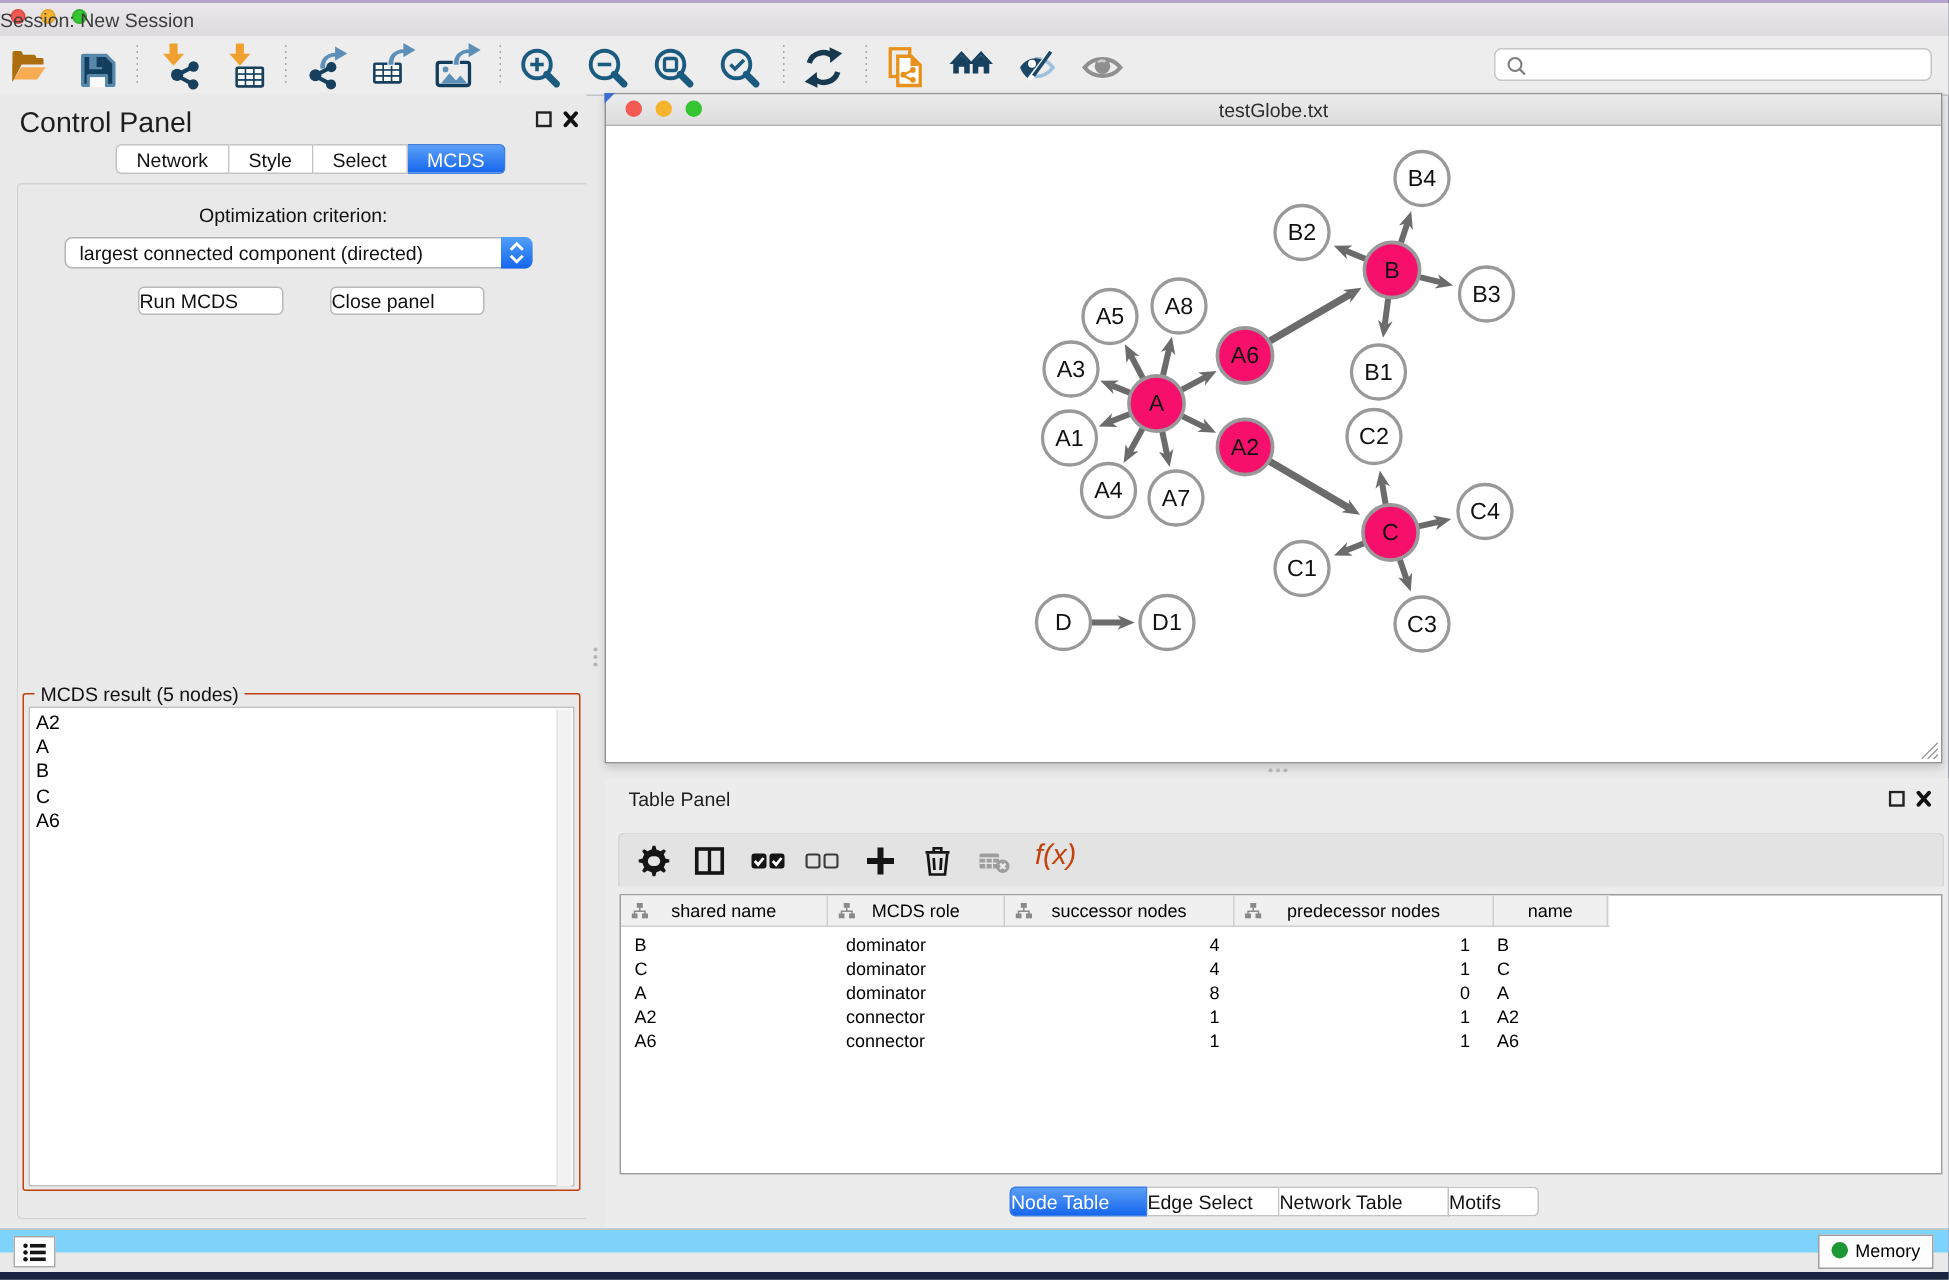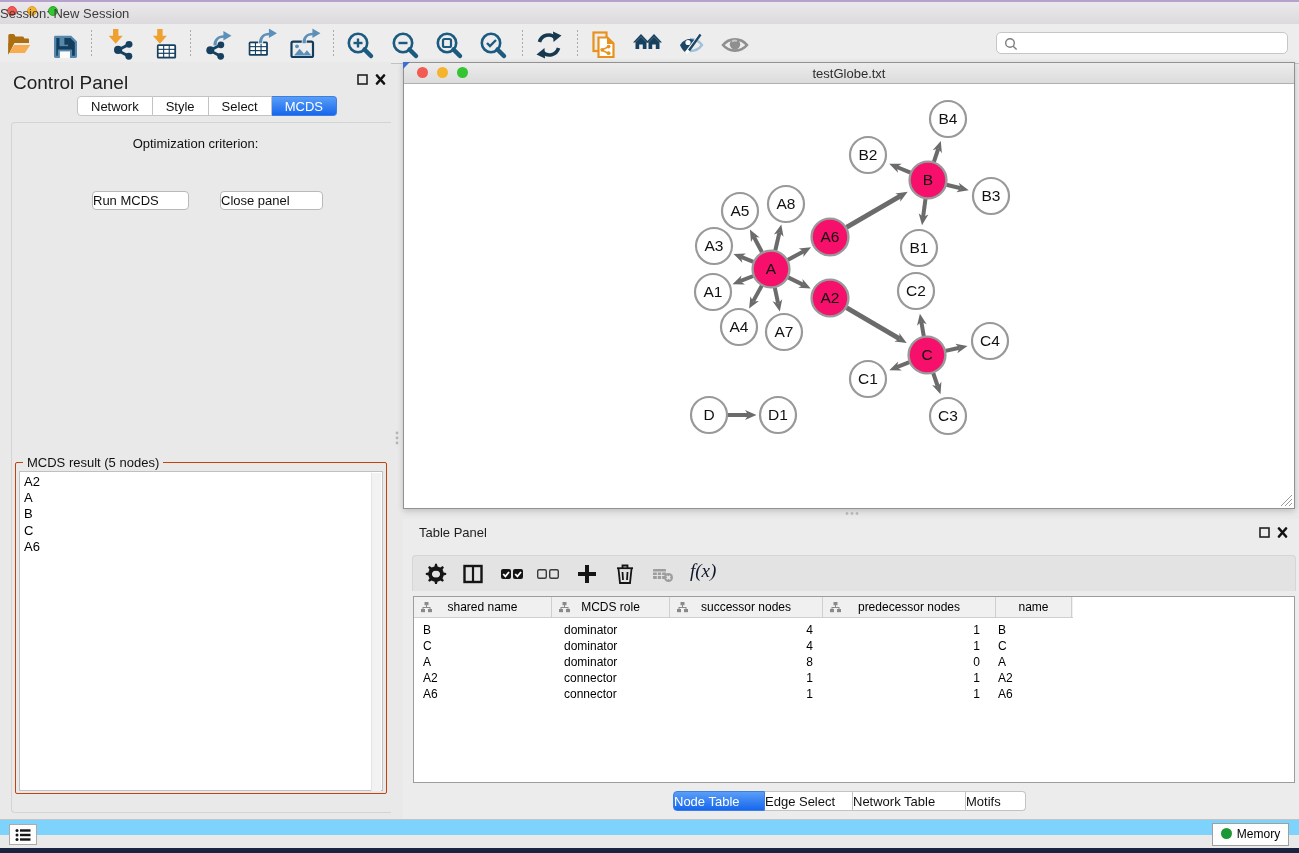--- a/index.html
+++ b/index.html
@@ -234,20 +234,26 @@
         <path d="M20 1.5 L27 9.5 M27 1.5 L20 9.5" stroke="#111" stroke-width="2.6" stroke-linecap="round"></path>
       </svg>
       <div id="cpBody"></div>
       <div id="cpTabs">
         <div class="tab first">Network</div>
         <div class="tab">Style</div>
         <div class="tab">Select</div>
         <div class="tab sel last">MCDS</div>
       </div>
       <div id="optLabel">Optimization criterion:</div>
+      <div id="combo">largest connected component (directed)<div class="step">
+          <svg width="21" height="21" viewBox="0 0 21 21">
+            <path d="M6.5 8.5 L10.5 4.5 L14.5 8.5" fill="none" stroke="#fff" stroke-width="2"></path>
+            <path d="M6.5 12.5 L10.5 16.5 L14.5 12.5" fill="none" stroke="#fff" stroke-width="2"></path>
+          </svg>
+        </div></div>
       <div class="btn" id="runBtn">Run MCDS</div>
       <div class="btn" id="closeBtn">Close panel</div>
       <div id="grp">
         <div id="grpLbl">MCDS result (5 nodes)</div>
         <div id="grpList">
           <div class="sb"></div>
           <div class="items">A2<br>A<br>B<br>C<br>A6</div>
         </div>
       </div>
     </div>
@@ -405,21 +411,21 @@
           </g>
           <g stroke="#e3e3e3" stroke-width="1">
             <line x1="2" y1="10" x2="15" y2="10"></line>
             <line x1="2" y1="13.5" x2="15" y2="13.5"></line>
             <line x1="6.3" y1="10" x2="6.3" y2="17"></line>
             <line x1="10.6" y1="10" x2="10.6" y2="17"></line>
           </g>
           <circle cx="17.5" cy="15.5" r="4.5" fill="#9d9d9d"></circle>
           <path d="M15.7 13.7 l3.6 3.6 M19.3 13.7 l-3.6 3.6" stroke="#e9e9e9" stroke-width="1.6"></path>
         </svg>
-        <div style="position:absolute;left:277px;top:4px;font-family:Liberation Serif, serif;font-style:italic;font-size:19px;color:#0f172a">f(x)</div>
+        <div style="position:absolute;left:277px;top:4px;font-family:Liberation Sans, sans-serif;font-style:italic;font-size:19px;color:#c2410c">f(x)</div>
       </div>
       <div id="tbl">
         <div id="tblHead" style="width:659px">
           <div class="th" style="left:0px;width:138px"><svg width="11" height="11" viewBox="0 0 11 11">
               <g fill="#8a8a8a">
                 <rect x="3.5" y="0" width="4" height="3.2"></rect>
                 <rect x="0" y="7" width="4" height="3.2"></rect>
                 <rect x="7" y="7" width="4" height="3.2"></rect>
                 <path d="M5 3 h1 v2.5 h-1 Z M1.5 5 h8 v1 h-8 Z M1.5 5 h1 v2.5 h-1 Z M8.5 5 h1 v2.5 h-1 Z"></path>
               </g>

